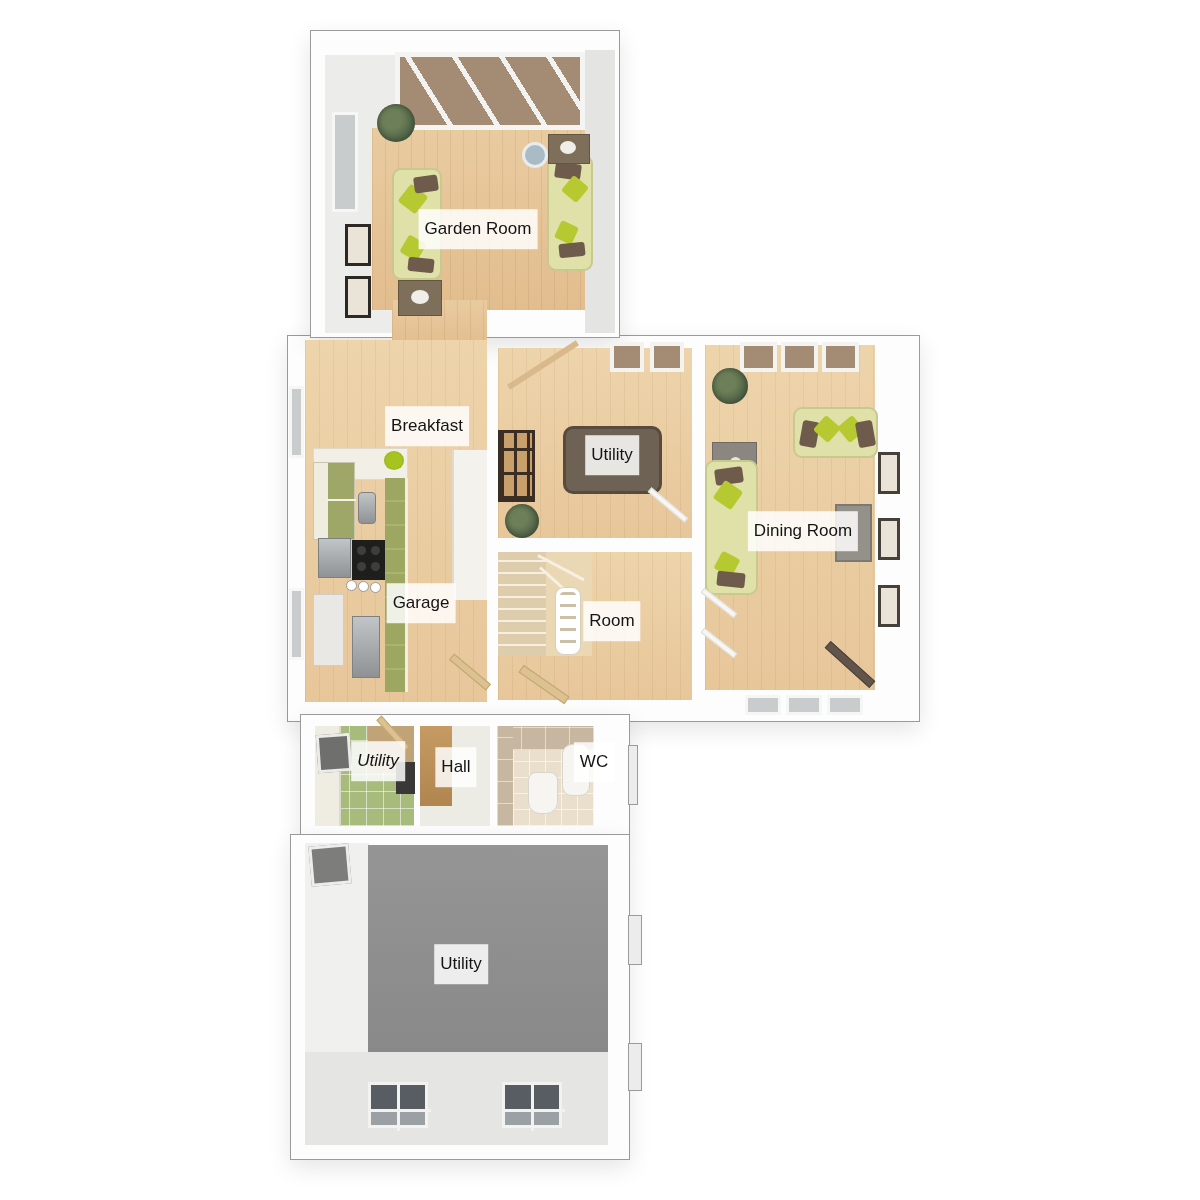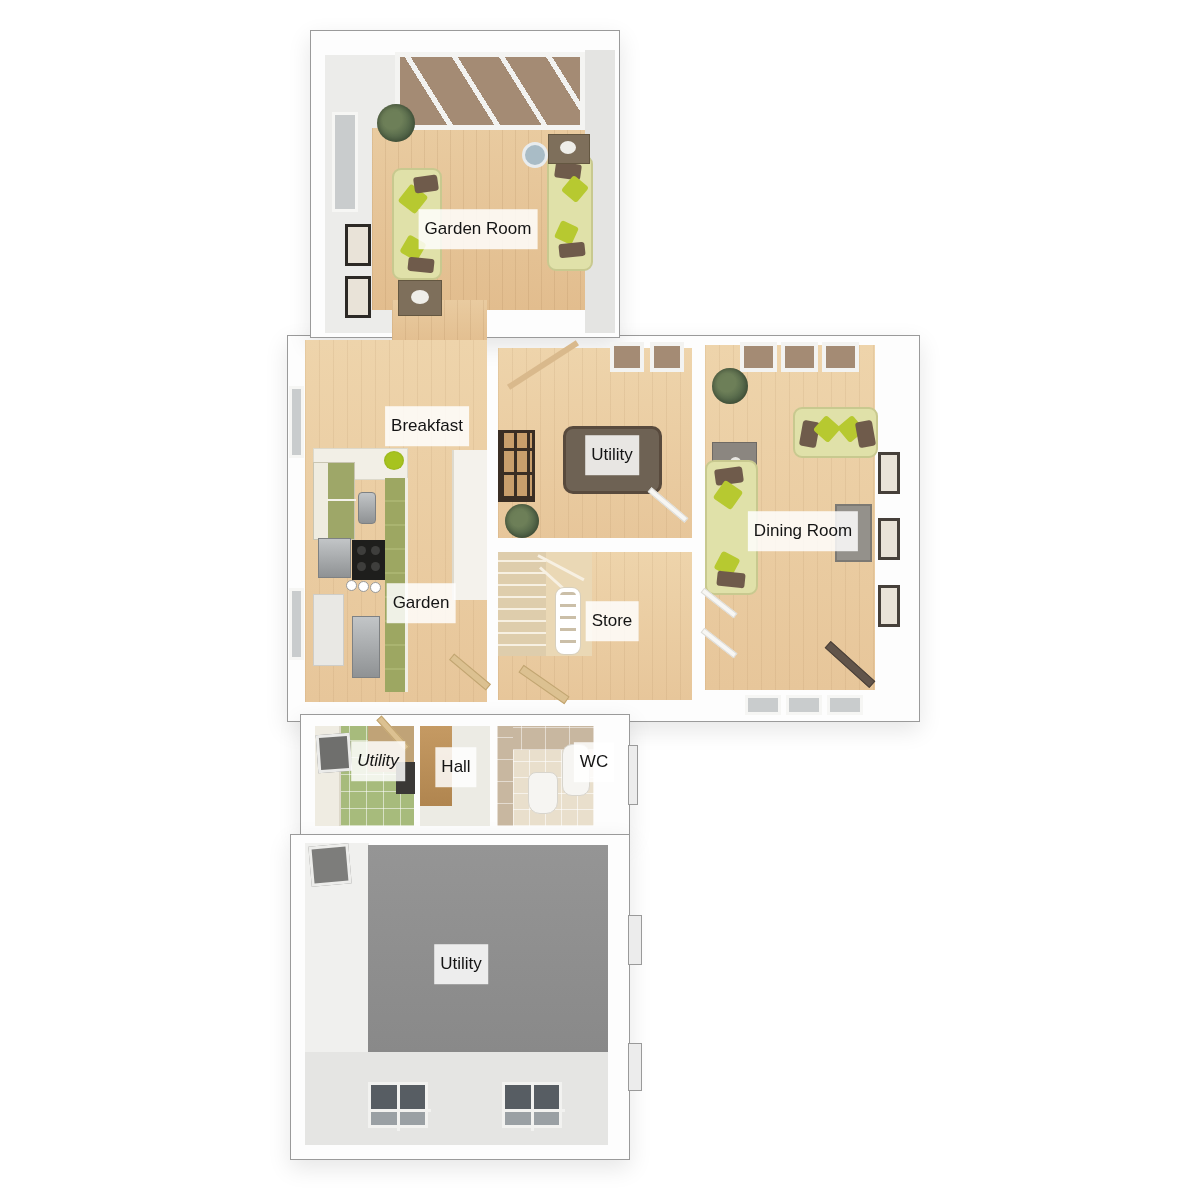--- a/index.html
+++ b/index.html
@@ -206,20 +206,20 @@
        linear-gradient(180deg,#575d63 0 24px,#9aa0a4 24px),
        #9aa0a4;border:3px solid #f2f2f0;z-index:4;box-sizing:border-box;">
     <div style="position:absolute;left:26px;top:0;width:3px;height:46px;background:#f2f2f0;"></div>
     <div style="position:absolute;left:0;top:24px;width:60px;height:3px;background:#f2f2f0;"></div>
   </div>
 
   <div class="room-label" style="left:478px;top:229px;">Garden Room</div>
   <div class="room-label" style="left:427px;top:426px;">Breakfast</div>
   <div class="room-label" style="left:612px;top:455px;">Utility</div>
   <div class="room-label" style="left:803px;top:531px;">Dining Room</div>
-  <div class="room-label" style="left:421px;top:603px;">Garden</div>
-  <div class="room-label" style="left:612px;top:621px;">Store</div>
+  <div class="room-label" style="left:421px;top:603px;">Garage</div>
+  <div class="room-label" style="left:612px;top:621px;">Room</div>
   <div class="room-label" style="left:378px;top:761px;font-style:italic;">Utility</div>
   <div class="room-label" style="left:456px;top:767px;">Hall</div>
   <div class="room-label" style="left:550px;top:762px;margin-left:44px;">WC</div>
   <div class="room-label" style="left:461px;top:964px;">Utility</div>
 
 </div>
 
 </body></html>

